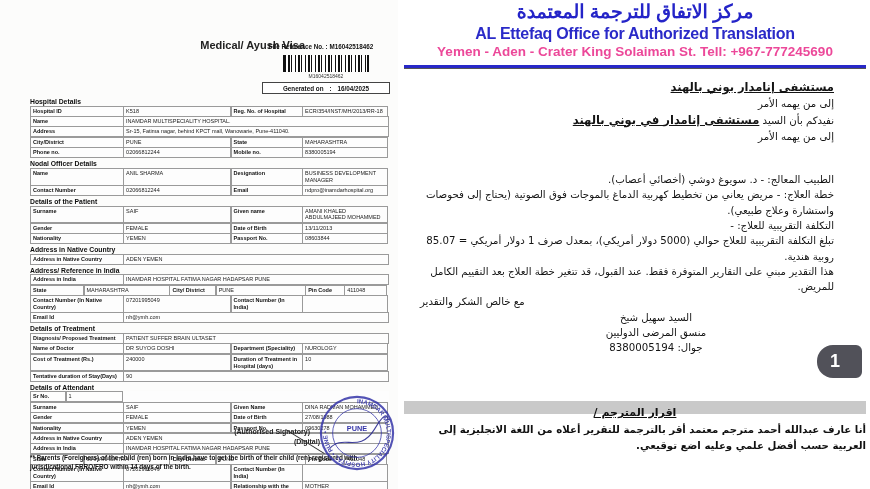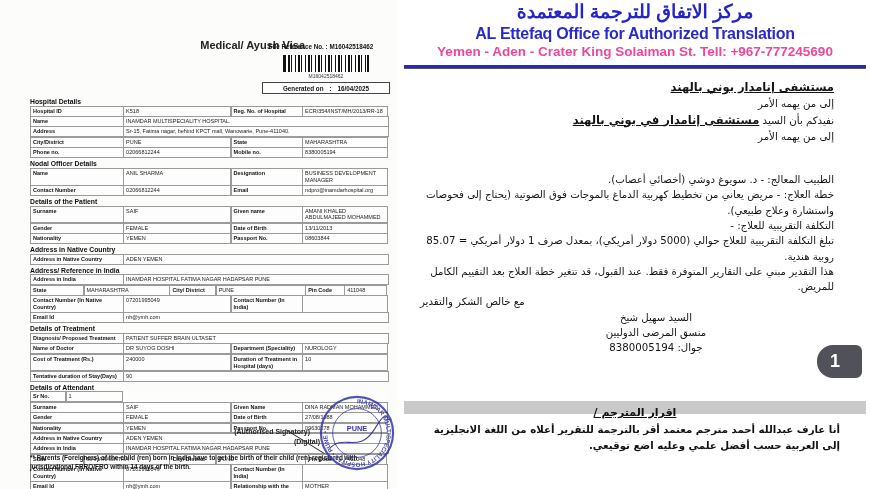--- a/index.html
+++ b/index.html
@@ -68,21 +68,21 @@
   .sig-block { width:42%; margin:0 22% 0 auto; text-align:center; }
   .page-badge { position:absolute; right:8px; top:345px; width:45px; height:33px;
                 background:#515159; border-radius:16px 6px 6px 16px;
                 color:#fff; font-size:18px; font-weight:bold;
                 display:flex; align-items:center; justify-content:flex-start;
                 padding-left:13px; }
   .gray-strip { position:absolute; left:4px; right:4px; top:401px; height:13px; background:#c9c9c9; }
   .translator-heading { position:absolute; left:0; right:0; top:406px; text-align:center;
                         direction:rtl; font-family:"DejaVu Sans", sans-serif;
                         font-size:11px; font-weight:bold; text-decoration:underline; color:#111; }
-  .translator-para { position:absolute; left:30px; right:30px; top:422px; direction:rtl;
+  .translator-para { position:absolute; left:30px; right:4px; top:422px; direction:rtl;
                      text-align:right; font-family:"DejaVu Sans", sans-serif;
                      font-size:10.2px; font-weight:bold; line-height:1.55; color:#111; }
 </style>
 </head>
 <body>
 
 <div class="canvas">
 
   <div class="page-left">
     <div class="il-subtitle">Medical/ Ayush Visa</div>

